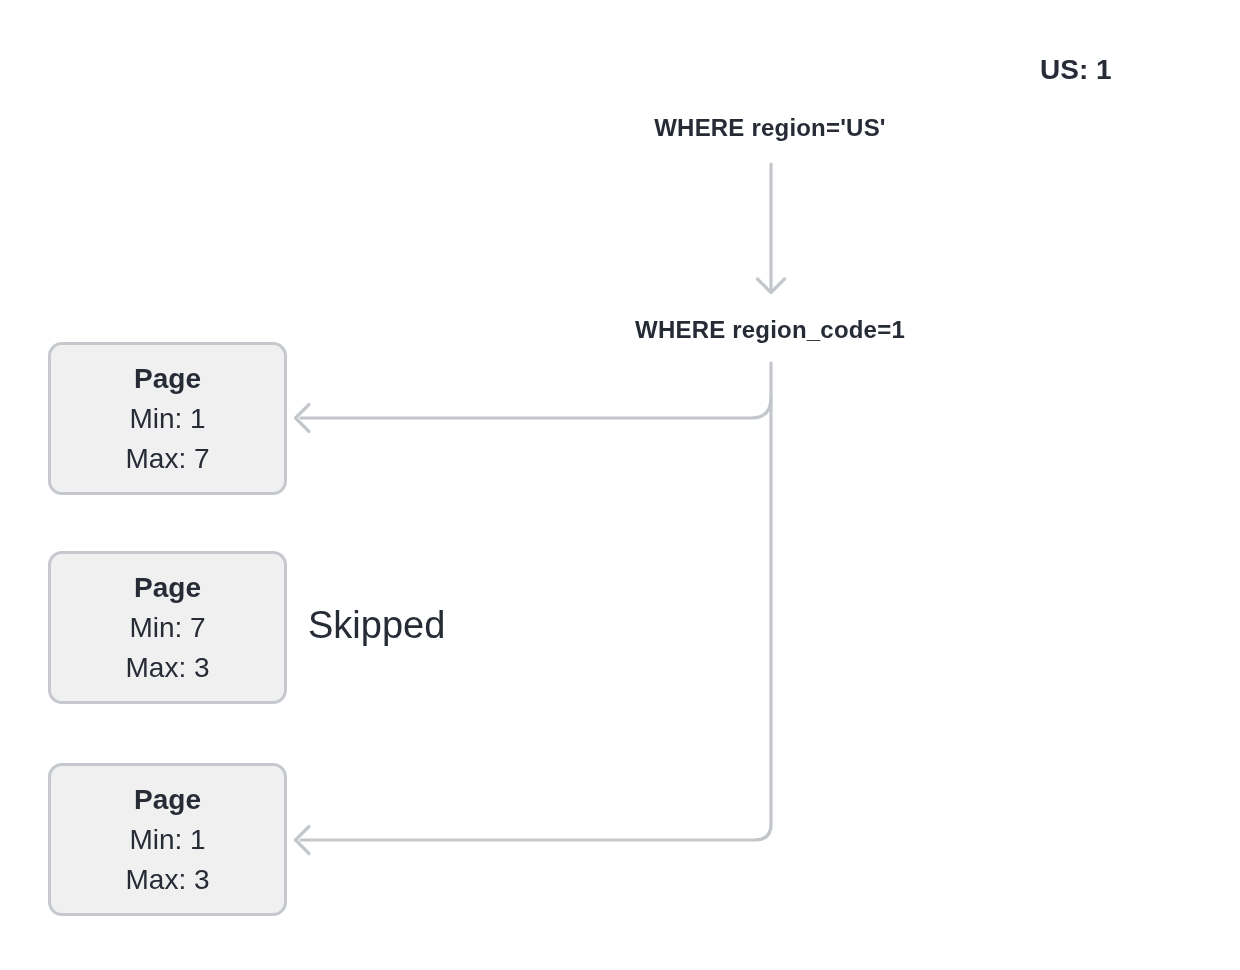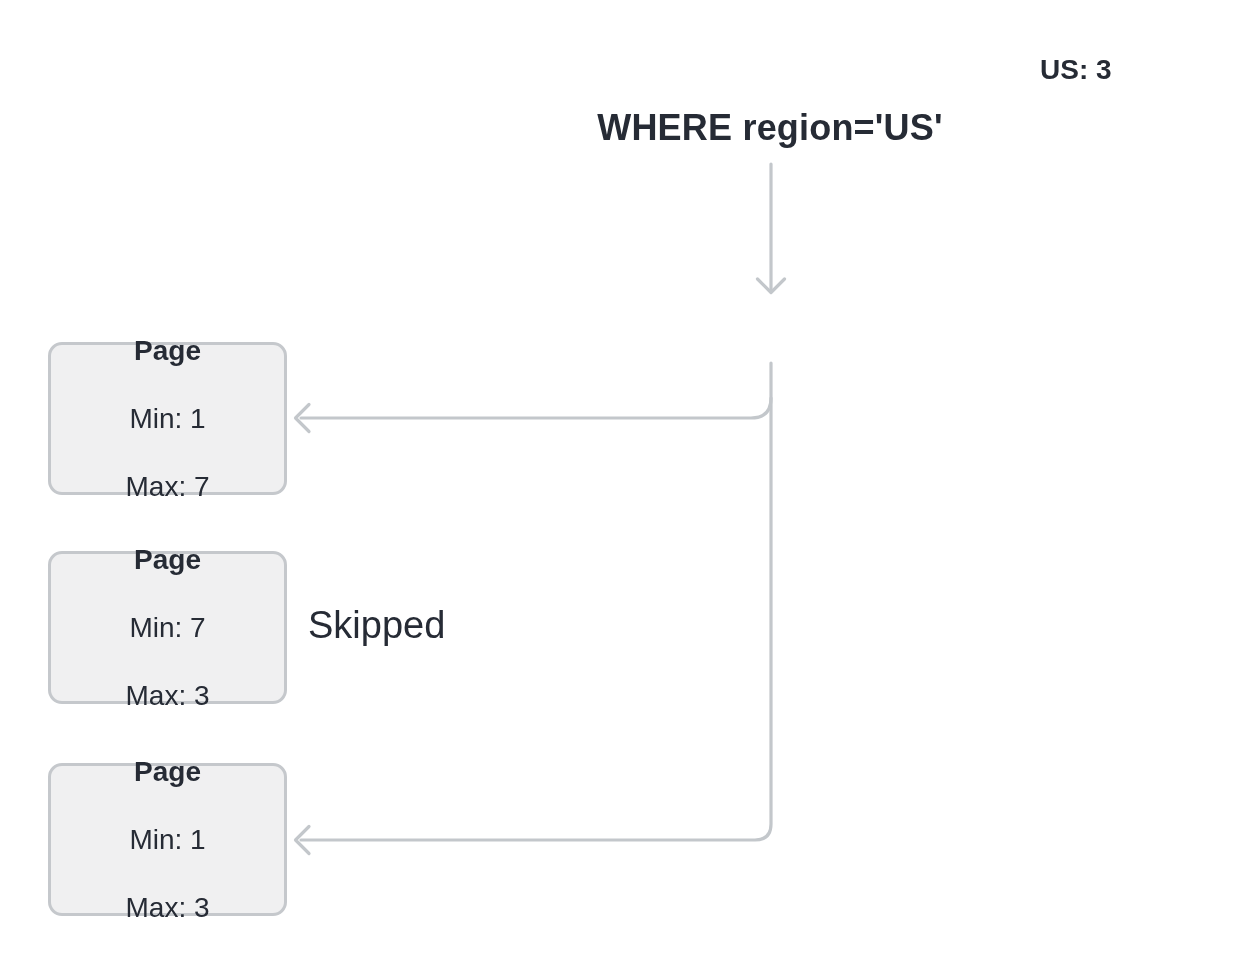--- a/index.html
+++ b/index.html
@@ -27,21 +27,21 @@
   svg.connectors path {
     fill: none;
     stroke: var(--connector);
     stroke-width: 3.2;
     stroke-linecap: round;
     stroke-linejoin: round;
   }
   .query-title {
     position: absolute;
     transform: translate(-50%, -50%);
-    font-size: 36px;
+    font-size: 24px;
     font-weight: bold;
     letter-spacing: 0.2px;
     white-space: nowrap;
   }
   .query-original { left: 770px; top: 128px; }
   .query-rewritten { left: 770px; top: 330px; }
   .dictionary {
     position: absolute;
     left: 1040px; top: 50px;
     font-size: 28px;
@@ -57,21 +57,20 @@
     background: var(--box-fill);
     border: 3px solid var(--box-border);
     border-radius: 14px;
     display: flex;
     flex-direction: column;
     align-items: center;
     justify-content: center;
     font-size: 28px;
     line-height: 40px;
     text-align: center;
-    gap: 28px;
   }
   .page-box .page-title { font-weight: bold; }
   .box-1 { top: 342px; }
   .box-2 { top: 551px; }
   .box-3 { top: 763px; }
   .skipped-label {
     position: absolute;
     left: 308px;
     top: 625px;
     transform: translateY(-50%);
@@ -91,23 +90,24 @@
 
     <path d="M 771 363 L 771 824 Q 771 840 755 840 L 301 840"></path>
     <path d="M 309 826.5 L 295.5 840 L 309 853.5"></path>
 
     <path d="M 771 398 Q 771 418 751 418 L 301 418"></path>
     <path d="M 309 404.5 L 295.5 418 L 309 431.5"></path>
   </svg>
 
   <div class="query-title query-original">WHERE region='US'</div>
 
+  <div class="query-title query-rewritten">WHERE region_code=1</div>
 
   <div class="dictionary">
-    <div>US: 3</div>
+    <div>US: 1</div>
   </div>
 
   <div class="page-box box-1">
     <div class="page-title">Page</div>
     <div>Min: 1</div>
     <div>Max: 7</div>
   </div>
 
   <div class="page-box box-2">
     <div class="page-title">Page</div>

